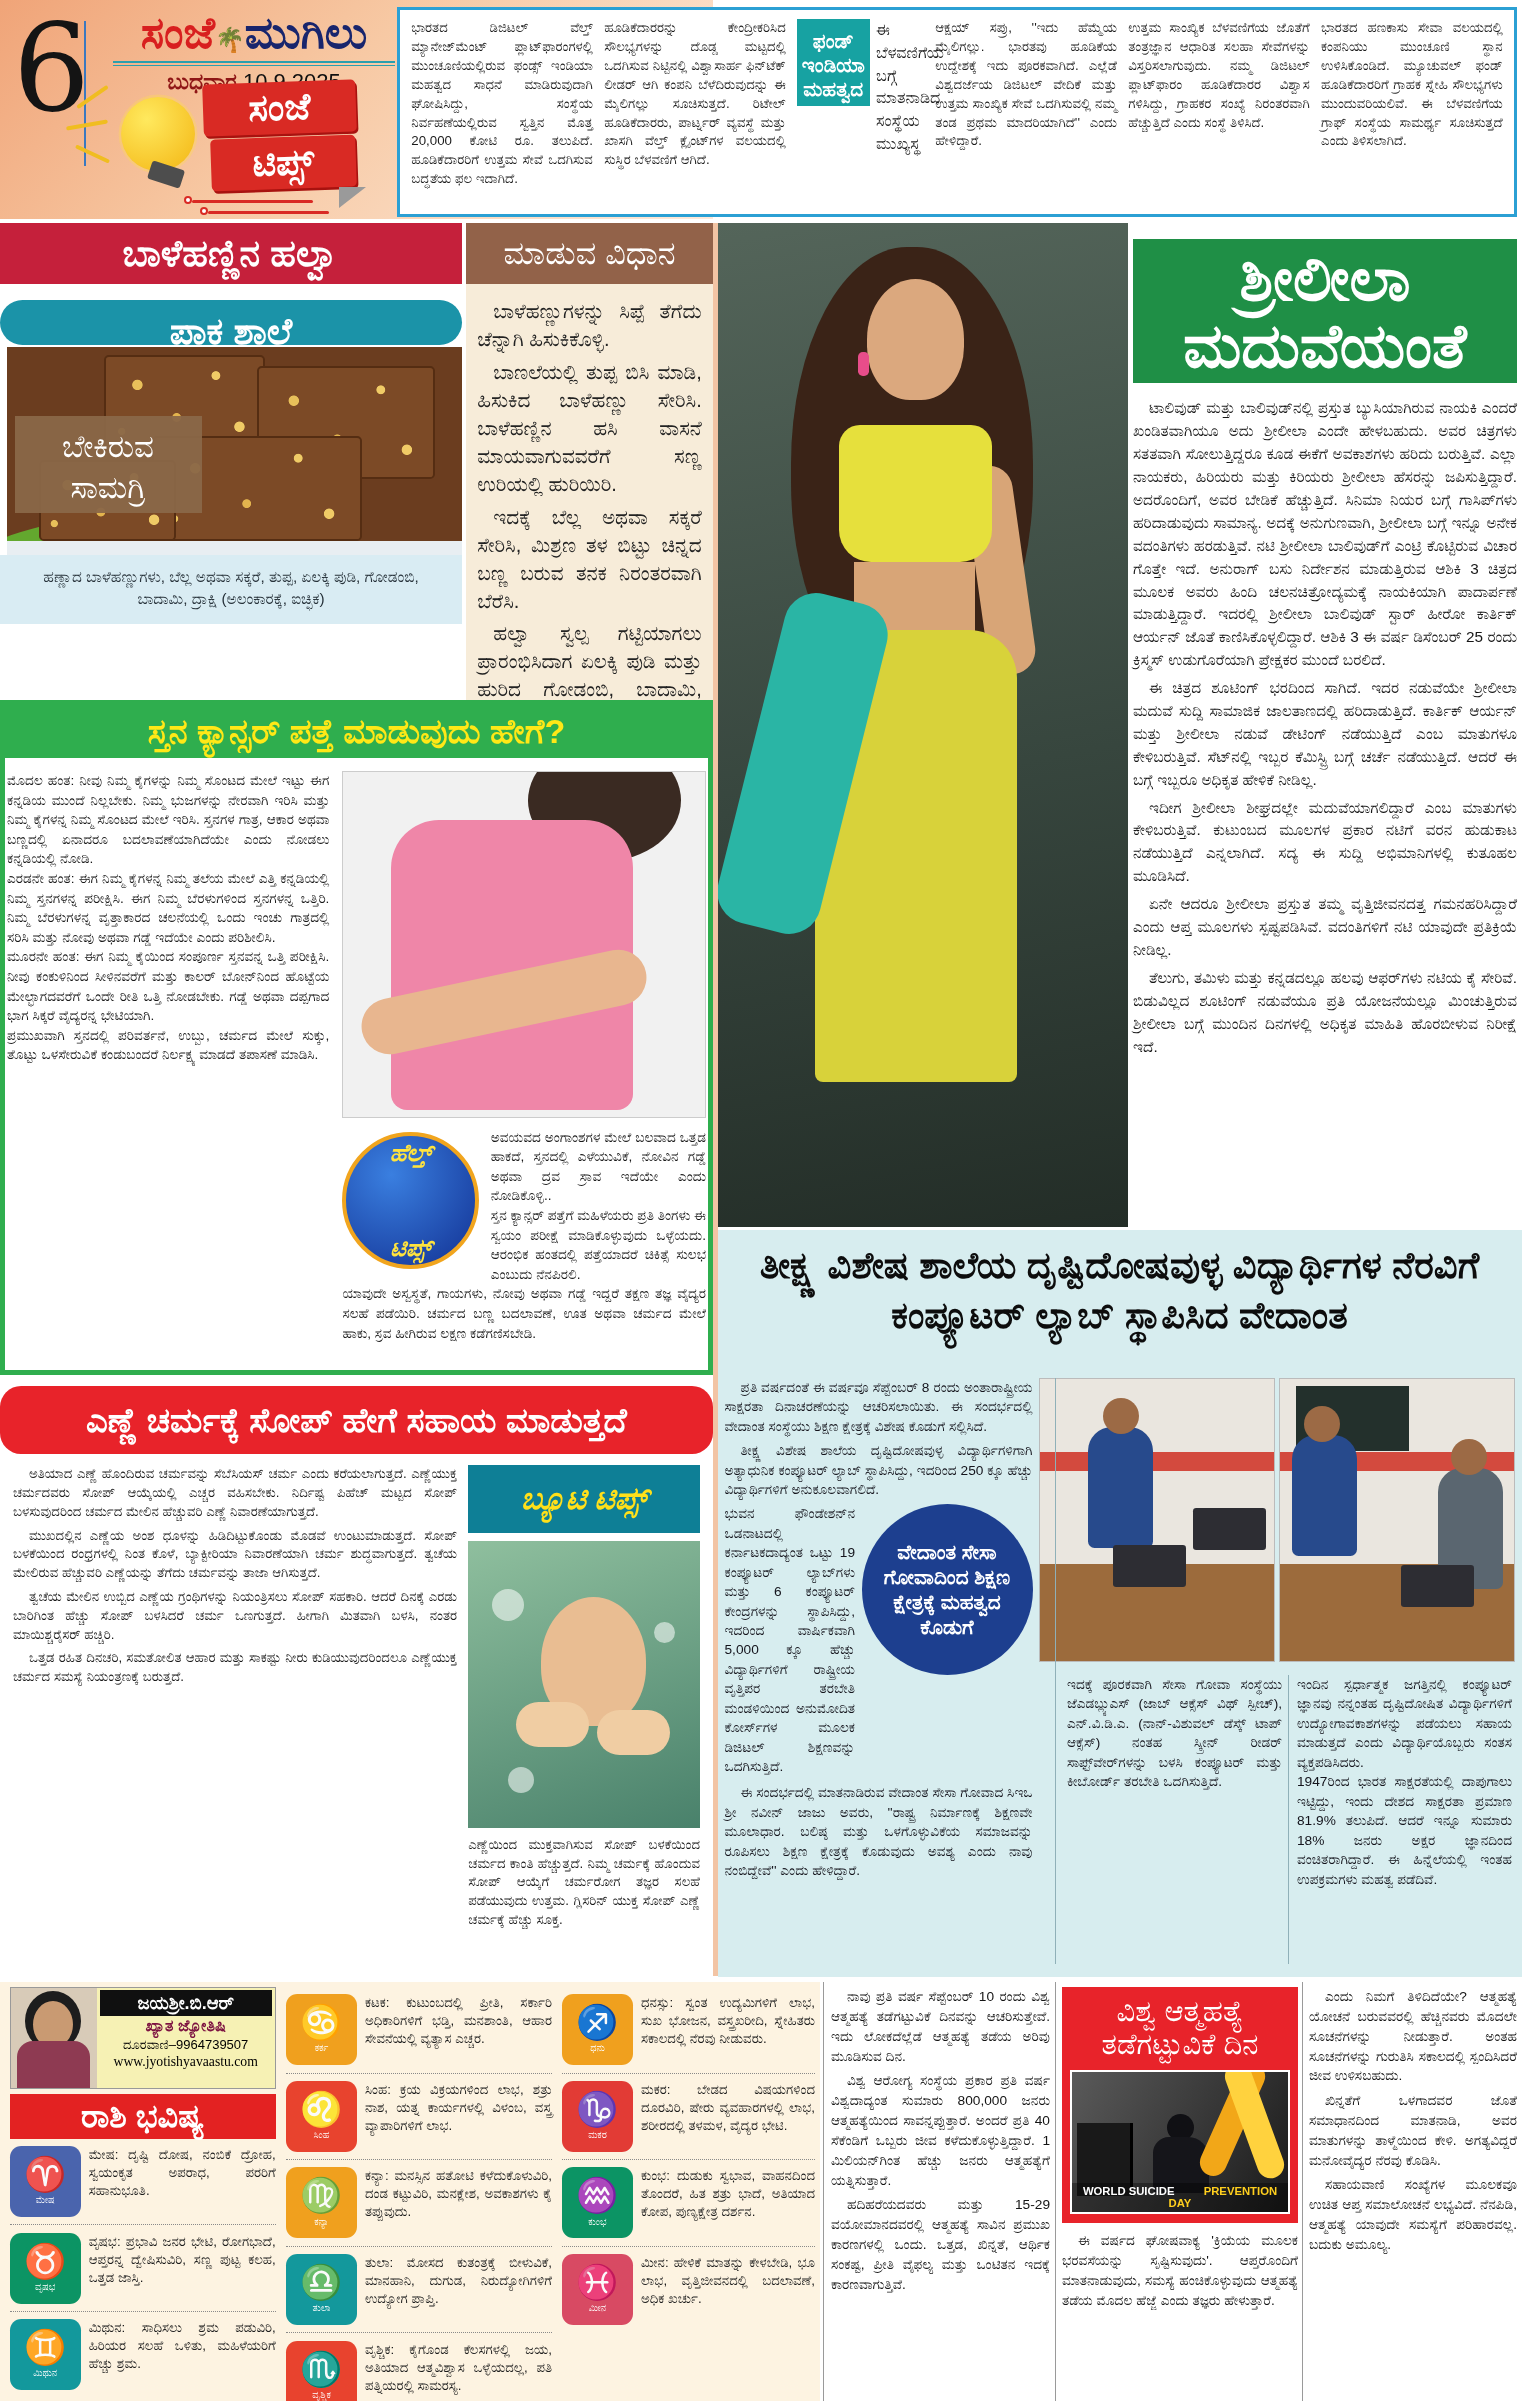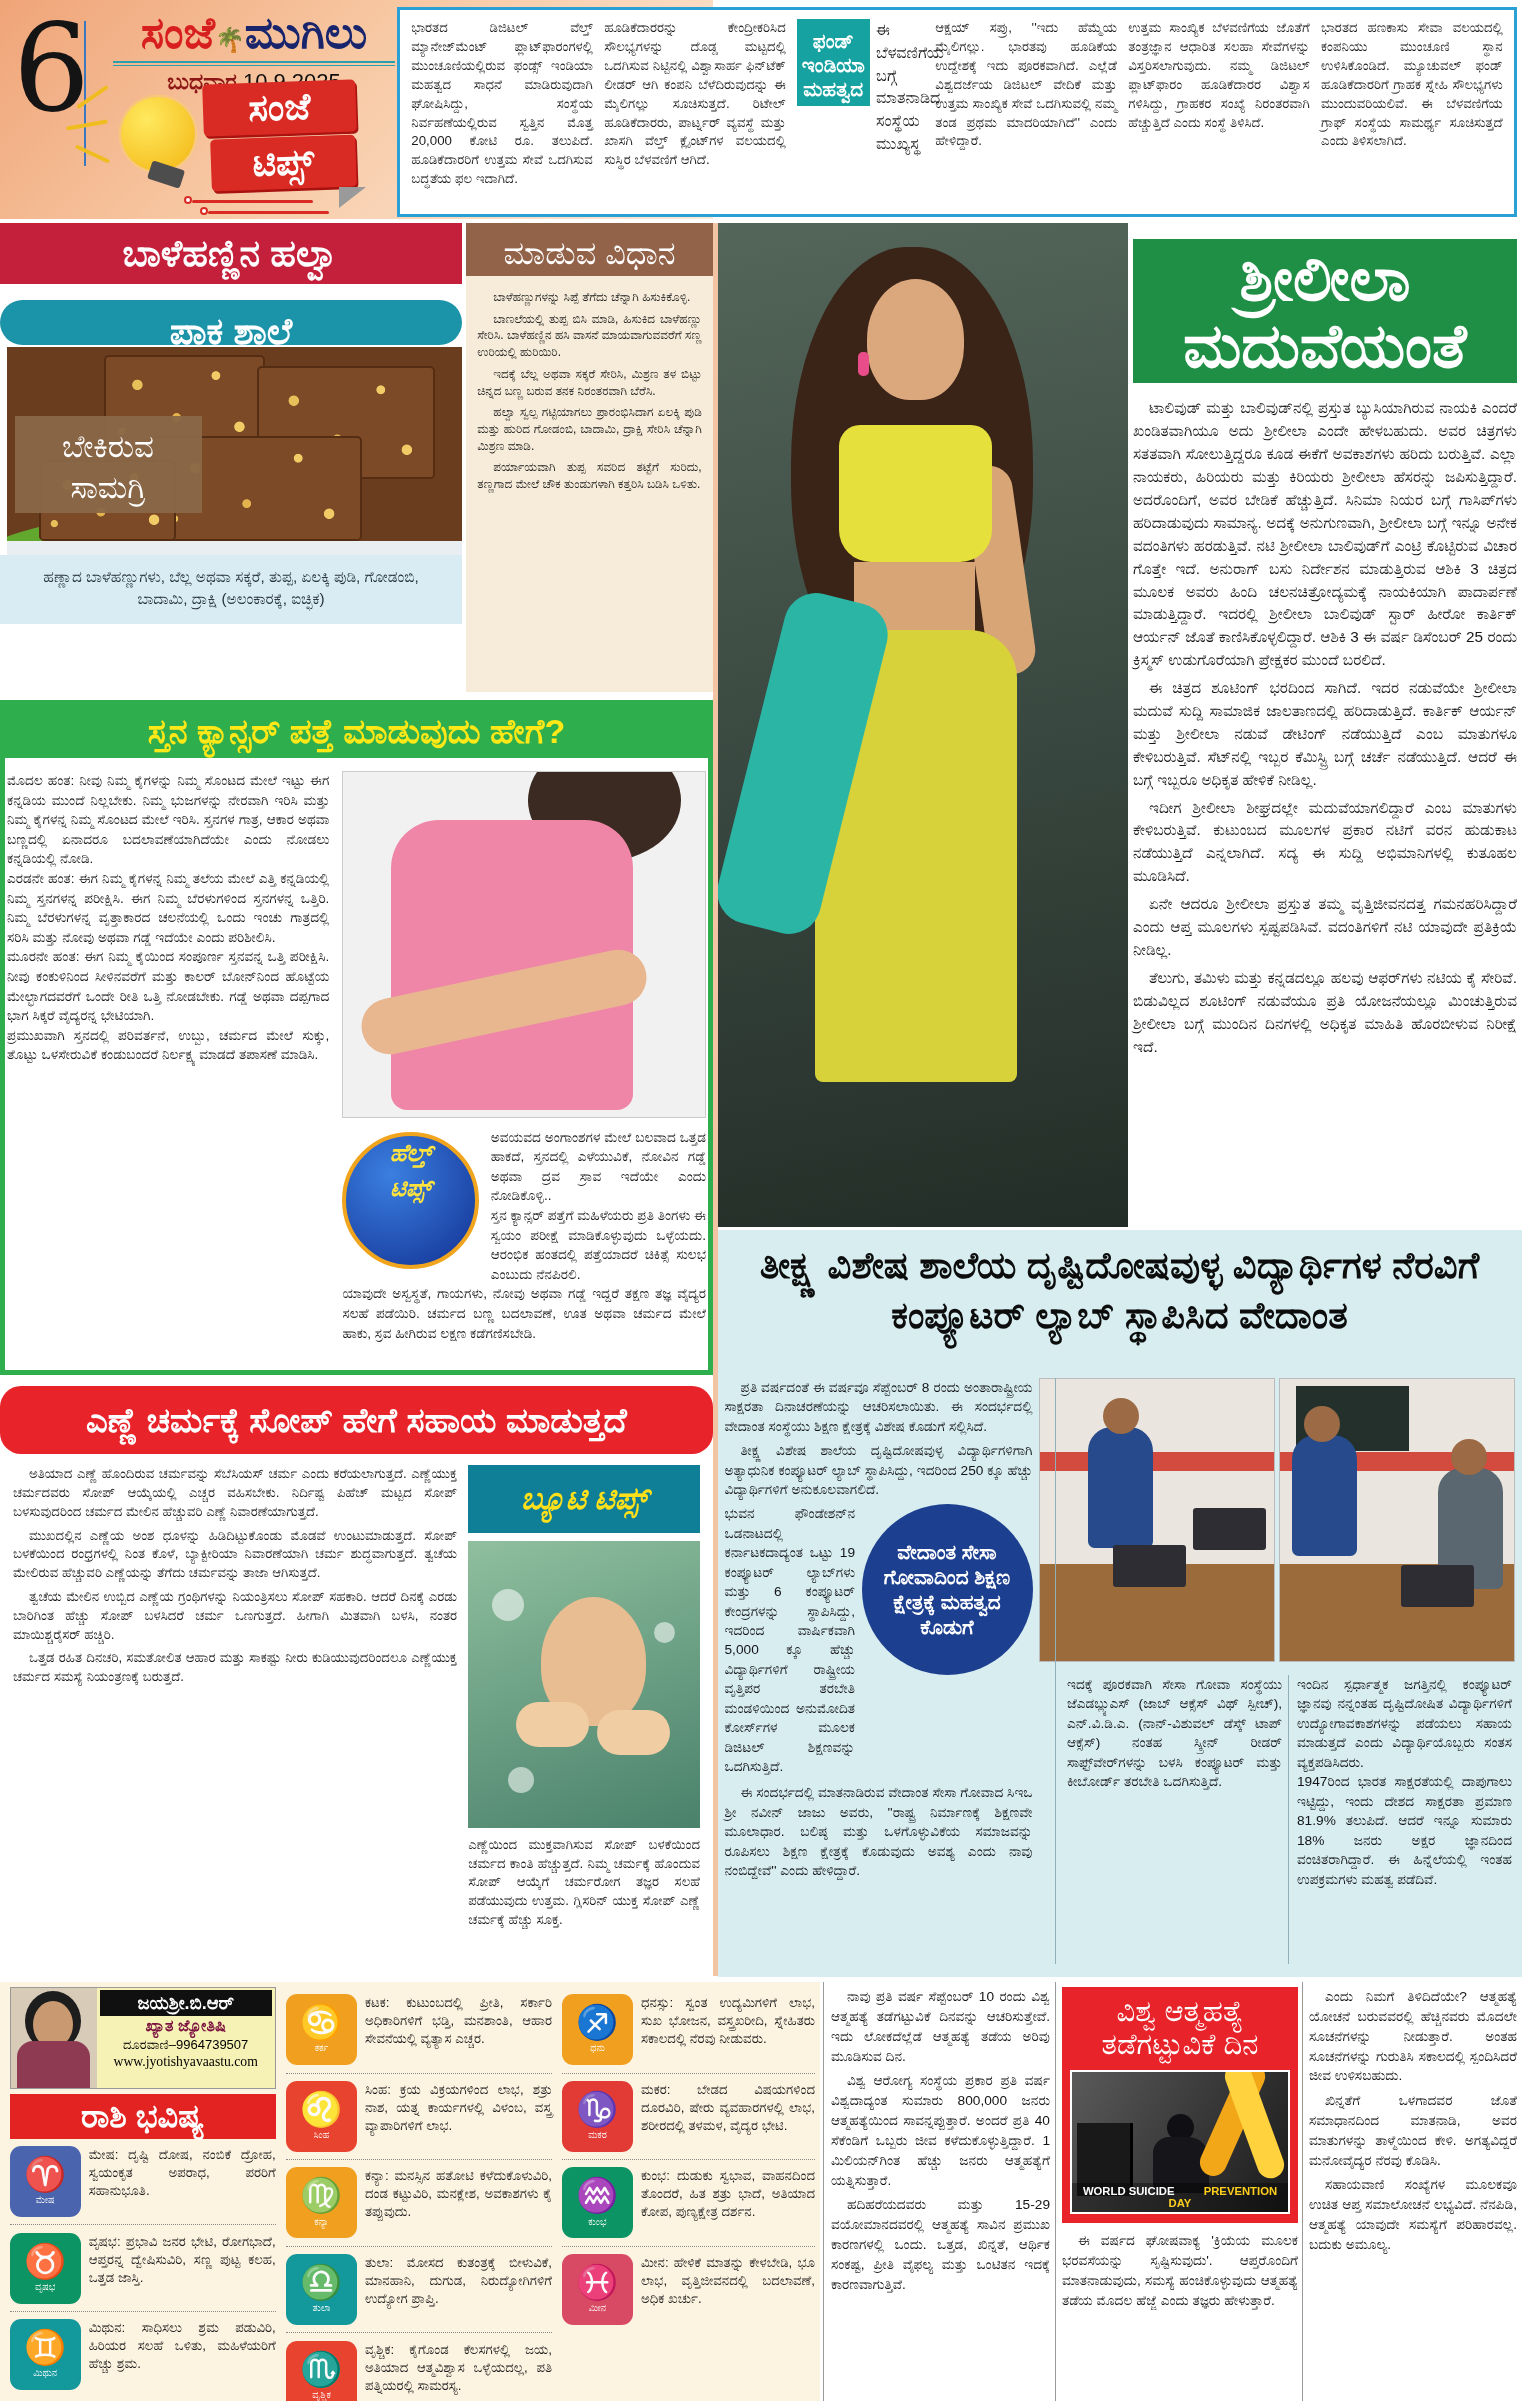--- a/index.html
+++ b/index.html
@@ -42,40 +42,40 @@
   #top-article { left:397px; top:6.5px; width:1120px; height:210px; border:3.2px solid #2ba0d4; background:#fff; padding:9.7px 11.3px; display:flex; gap:11.3px; }
   #top-article .tcol { flex:1; font-size:13.3px; line-height:1.42; color:#1c1c1c; }
   #fund-col { width:127px; flex:none; display:flex; gap:6.5px; }
   #fund-box { background:#17a2a2; color:#fff; font-weight:bold; font-size:20px; line-height:1.2; text-align:center; padding:9.7px 4.8px; height:87px; }
   #fund-col .tcol2 { font-size:16px; line-height:1.42; color:#1c1c1c; }
 
   
   #halwa-title { left:0; top:223px; width:462px; height:61px; background:#c5203b; color:#fff; font-weight:bold; font-size:37px; text-align:center; line-height:61px; }
   #method-title { left:466px; top:223px; width:247px; height:61px; background:#926249; color:#fff; font-size:32px; text-align:center; line-height:61px; }
   #school-title { left:0; top:300px; width:462px; height:45px; background:#1b93a8; color:#fff; font-weight:bold; font-size:37px; text-align:center; line-height:63px;border-radius:30px; }
-  #method-col { left:466px; top:276px; width:247px; height:416px; background:#f7ecd9; padding:13px 11.3px; font-size:12px; line-height:1.4; color:#222; }
+  #method-col { left:466px; top:284px; width:247px; height:416px; background:#f7ecd9; padding:13px 11.3px; font-size:20px; line-height:1.4; color:#222; }
   #halwa-photo { left:6.5px; top:347px; width:455px; height:208px; background:#6b3d1f; overflow:hidden; }
   .piece { position:absolute; background:#7c4a26; border:2.4px solid #552d12; border-radius:4.8px;
     background-image:radial-gradient(circle 5.6px at 20% 30%,#e8c05a 0 4.8px,transparent 5.6px),radial-gradient(circle 4.8px at 70% 20%,#f0cb66 0 4px,transparent 4.8px),radial-gradient(circle 4.8px at 45% 65%,#e3b44e 0 4px,transparent 4.8px),radial-gradient(circle 5.6px at 85% 75%,#f0cb66 0 4.8px,transparent 5.6px),radial-gradient(circle 4px at 10% 80%,#e8c05a 0 3.2px,transparent 4px); }
   #leaf { position:absolute; left:-24px; bottom:-21px; width:339px; height:65px; background:#63a82e; border-radius:50%; transform:rotate(-4deg); }
   #plate { position:absolute; left:0; bottom:0; width:100%; height:14.5px; background:#e8eef2; }
   #ingr-label { position:absolute; left:8px; top:69px; width:187px; height:97px; background:rgba(138,103,72,.95); color:#fff; font-size:31px; line-height:1.3; text-align:center; padding-top:11.3px; }
   #ingredients { left:0; top:555px; width:462px; height:69px; background:#d9ecf3; font-size:15.3px; color:#27323a; text-align:center; padding:11.3px 24px; line-height:1.45; }
 
   
   #cancer { left:0; top:700px; width:713px; height:675px; border:5.6px solid #2fae4e; background:#fff; }
   #cancer-banner { height:53px; background:#2fae4e; color:#ffe817; font-weight:bold; font-size:34px; text-align:center; line-height:53px; }
   #cancer-body { display:flex; gap:13px; padding:13px 2px; }
   #cancer-left { width:47%; font-size:13.7px; line-height:1.43; color:#191919; }
   #cancer-right { width:53%; font-size:13.7px; line-height:1.43; color:#191919; }
   #cancer-photo { width:100%; height:347px; background:#f1f1f1; position:relative; overflow:hidden; border:0.8px solid #ccc; }
   .hair { position:absolute; right:24px; top:-32px; width:153px; height:121px; background:#3a2a22; border-radius:50%; }
   .torso { position:absolute; left:48px; top:48px; width:242px; height:290px; background:#ef86a8; border-radius:48px 48px 16px 16px; }
   .arm { position:absolute; left:16px; top:202px; width:290px; height:56px; background:#e8b68f; border-radius:32px; transform:rotate(-12deg); }
-  #health-badge { width:137px; height:137px; border-radius:50%; background:radial-gradient(circle at 35% 30%,#3a7fe0,#123193); border:4.8px solid #f1a51e; color:#ffe33e; font-weight:bold; font-size:24px; text-align:center; display:flex; flex-direction:column; justify-content:flex-start; float:left; margin:4.8px 11.3px 3.2px 0; font-style:italic; }
+  #health-badge { width:137px; height:137px; border-radius:50%; background:radial-gradient(circle at 35% 30%,#3a7fe0,#123193); border:4.8px solid #f1a51e; color:#ffe33e; font-weight:bold; font-size:24px; text-align:center; display:flex; flex-direction:column; justify-content:space-between; float:left; margin:4.8px 11.3px 3.2px 0; font-style:italic; }
 
   
   #soap { left:0; top:1381px; width:713px; height:594px; background:#fff; }
   #soap-banner { margin:4.8px 0 0; height:68px; background:#e8232a; color:#fff; font-weight:bold; font-size:34px; text-align:center; line-height:68px;border-radius:21px; }
   #soap-body { display:flex; gap:11.3px; padding:11.3px 13px; }
   #soap-left { width:444px; font-size:13.3px; line-height:1.42; color:#1b1b1b; }
   #soap-right { flex:1; }
   #beauty-badge { height:68px; background:#0e7f96; color:#ffe01a; font-weight:bold; font-size:31px; text-align:center; line-height:68px; font-style:italic; }
   #wash-photo { margin-top:8px; height:287px; background:linear-gradient(160deg,#8fbf9e,#49816b); position:relative; overflow:hidden; }
   .face { position:absolute; left:73px; top:56px; width:105px; height:129px; background:#e9bd92; border-radius:50% 50% 45% 45%; }

